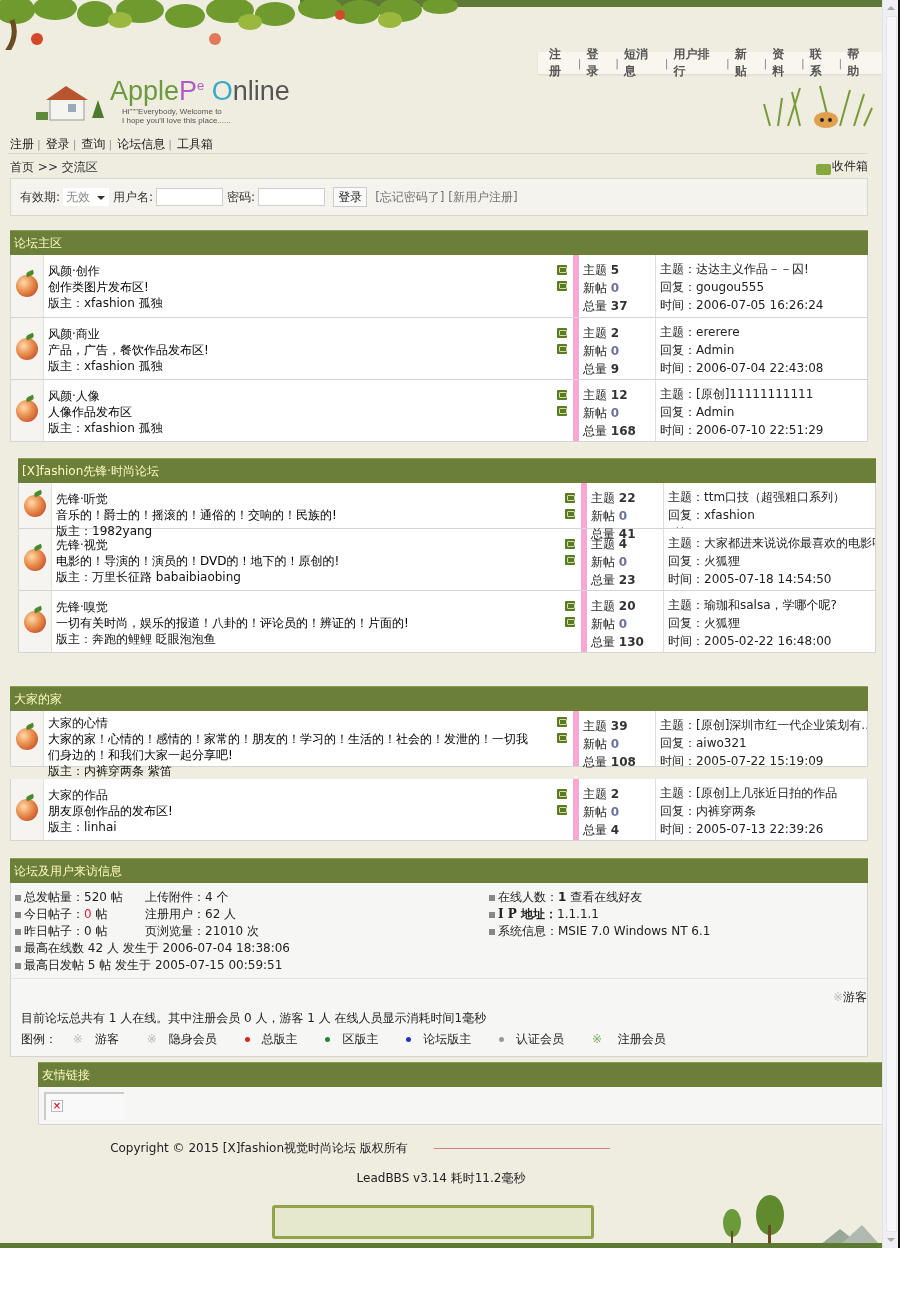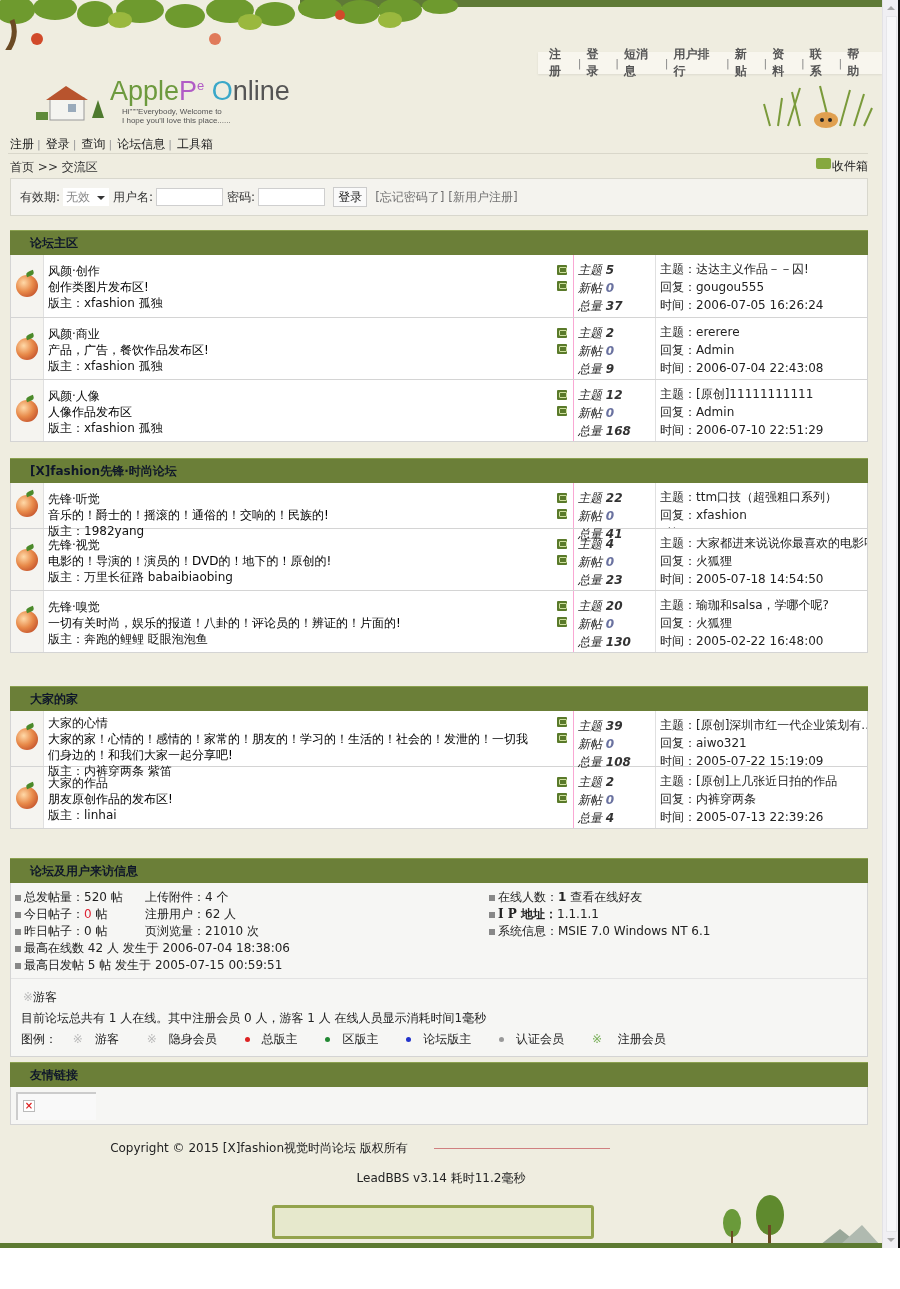--- a/index.html
+++ b/index.html
@@ -28,46 +28,46 @@
   .topnav a { font-size: 12px; font-weight: bold; color: #555; text-decoration: none; padding: 0 5px; }
   .topnav .sep { color: #888; font-size: 11px; }
   .grass { position: absolute; left: 760px; top: 80px; }
 
   
   .menubar { position: absolute; left: 8px; top: 136px; width: 860px; height: 18px; display: flex; align-items: center; font-size: 12px; border-bottom: 1px solid #d9d7ca; }
   .menubar a { color: #222; text-decoration: none; padding: 0 3px 0 2px; }
   .menubar .msep { color: #999; font-size: 11px; margin-right: 3px; }
   .crumb { position: absolute; left: 10px; top: 159px; font-size: 12px; color: #333; }
   .crumb a { color: #333; text-decoration: none; }
-  .inbox { position: absolute; right: 14px; top: 158px; font-size: 12px; color: #222; display: flex; align-items: flex-start; }
+  .inbox { position: absolute; right: 14px; top: 158px; font-size: 12px; color: #222; display: flex; align-items: flex-end; }
   .inbox .ic { width: 15px; height: 11px; background: #86a83e; border-radius: 2px; margin-right: 1px; }
 
   .loginbox { position: absolute; left: 10px; top: 178px; width: 858px; height: 38px; background: #f4f3ee; border: 1px solid #d8d7cd; display: flex; align-items: center; padding-left: 9px; font-size: 12px; }
   .loginbox label { color: #333; margin-right: 3px; }
   .sel { width: 46px; height: 18px; background: #fff; border: 1px solid #fff; color: #888; font-size: 12px; display: flex; align-items: center; padding-left: 2px; margin-right: 4px; position: relative; }
   .sel .tri { position: absolute; right: 3px; top: 7px; border-left: 4px solid transparent; border-right: 4px solid transparent; border-top: 4px solid #333; }
   .inp { width: 67px; height: 18px; background: #fff; border: 1px solid #cfcfcf; margin-right: 4px; }
   .btn { height: 20px; padding: 0 4px; background: #fafafa; border: 1px solid #ccc; font-size: 12px; color: #222; margin: 0 8px 0 4px; display: flex; align-items: center; }
   .links a { color: #737373; text-decoration: none; }
 
   
   .section { position: absolute; left: 10px; width: 858px; }
-  .sec-head { height: 25px; background: #6b7f38; color: #0f172a; font-weight: bold; font-size: 12px; display: flex; align-items: center; padding-left: 20px; border-top: 1px solid #8aa04f; }
+  .sec-head { height: 25px; background: #6b7f38; color: #fef9c3; font-weight: normal; font-size: 12px; display: flex; align-items: center; padding-left: 4px; border-top: 1px solid #8aa04f; }
   .forum-row { display: flex; background: #fff; border: 1px solid #d4d4d4; border-top: none; }
   .c-icon { width: 33px; background: #f5f4f0; border-right: 1px solid #e0e0e0; display: flex; align-items: center; justify-content: center; }
   .apple { width: 22px; height: 22px; border-radius: 50%; background: radial-gradient(circle at 35% 35%, #ffd9a8 0%, #e88a4a 45%, #b2361c 100%); position: relative; }
   .apple::after { content: ""; position: absolute; left: 10px; top: -4px; width: 8px; height: 5px; background: #4b8a2a; border-radius: 60% 0; transform: rotate(-20deg); }
   .c-main { flex: 1; padding: 8px 4px 0 4px; position: relative; font-size: 12px; line-height: 16px; color: #111; }
   .c-main .fname { color: #111; }
   .c-main .desc { color: #000000; padding-right: 30px; }
   .c-main .mod { color: #111; }
   .c-icons { position: absolute; right: 6px; top: 10px; display: flex; flex-direction: column; gap: 6px; }
   .rss { width: 10px; height: 10px; background: #5a7a2a; border-radius: 1px; position: relative; }
   .rss::after { content: ""; position: absolute; left: 2px; top: 2px; width: 6px; height: 4px; border: 1px solid #cfe0a0; border-radius: 1px; }
-  .c-stats { width: 82px; border-left: 1px solid #f9a8d4; padding: 6px 0 0 4px; font-size: 12px; line-height: 18px; font-style: italic; }
+  .c-stats { width: 82px; border-left: 6px solid #f9a8d4; padding: 6px 0 0 4px; font-size: 12px; line-height: 18px; }
   .c-stats b { color: #333; }
   .c-stats .new { color: #6a72a0; font-weight: bold; }
   .c-last { width: 212px; border-left: 1px solid #e0e0e0; padding: 5px 0 0 4px; font-size: 12px; line-height: 18px; color: #222; white-space: nowrap; overflow: hidden; }
 
   .info-body { background: #f6f6f4; border: 1px solid #d4d4d4; border-top: none; }
   .info-top { display: flex; padding: 6px 0 4px 4px; border-bottom: 1px solid #e3e3e3; font-size: 12px; line-height: 17px; }
   .info-left { width: 474px; }
   .info-right { flex: 1; }
   .sq { display: inline-block; width: 6px; height: 6px; background: #888; margin-right: 3px; vertical-align: middle; }
   .pair { display: flex; }
@@ -278,21 +278,21 @@
         <div><span>总量</span> <b>168</b></div>
       </div>
       <div class="c-last">
         <div>主题：[原创]11111111111</div>
         <div>回复：Admin</div>
         <div>时间：2006-07-10 22:51:29</div>
       </div>
     </div>
   </div>
 
-  <div class="section" style="top:458px;">
+  <div class="section" style="top:458px;margin-left:8px;">
     <div class="sec-head">[X]fashion先锋·时尚论坛</div>
     <div class="forum-row" style="height:46px;">
       <div class="c-icon">
           <div class="apple"></div>
         </div>
       <div class="c-main">
         <div class="fname">先锋·听觉</div>
         <div class="desc">音乐的！爵士的！摇滚的！通俗的！交响的！民族的!</div>
         <div class="mod">版主：1982yang</div>
         <div class="c-icons">
@@ -380,21 +380,21 @@
         <div><span>主题</span> <b>39</b></div>
         <div><span>新帖</span> <span class="new">0</span></div>
         <div><span>总量</span> <b>108</b></div>
       </div>
       <div class="c-last">
         <div>主题：[原创]深圳市红一代企业策划有...</div>
         <div>回复：aiwo321</div>
         <div>时间：2005-07-22 15:19:09</div>
       </div>
     </div>
-    <div class="forum-row" style="height:62px;">
+    <div class="forum-row" style="height:62px;margin-top:12px;">
       <div class="c-icon">
           <div class="apple"></div>
         </div>
       <div class="c-main">
         <div class="fname">大家的作品</div>
         <div class="desc">朋友原创作品的发布区!</div>
         <div class="mod">版主：linhai</div>
         <div class="c-icons">
             <span class="rss"></span>
             <span class="rss"></span>
@@ -433,37 +433,37 @@
           <div><span class="sq"></span><span>最高在线数 42 人 发生于 2006-07-04 18:38:06</span></div>
           <div><span class="sq"></span><span>最高日发帖 5 帖 发生于 2005-07-15 00:59:51</span></div>
         </div>
         <div class="info-right">
           <div><span class="sq"></span><span>在线人数：</span><b>1</b> <a>查看在线好友</a></div>
           <div><span class="sq"></span><b style="font-family:'DejaVu Serif',serif">I P 地址：</b><span>1.1.1.1</span></div>
           <div><span class="sq"></span><span>系统信息：</span><span>MSIE 7.0 Windows NT 6.1</span></div>
         </div>
       </div>
       <div class="info-bottom">
-        <div style="padding-left:2px;"><span class="gray-ast">※</span><span>游客</span></div>
+        <div style="padding-left:2px;text-align:right;"><span class="gray-ast">※</span><span>游客</span></div>
         <div>目前论坛总共有 1 人在线。其中注册会员 0 人，游客 1 人 在线人员显示消耗时间1毫秒</div>
         <div class="legend">
           <span>图例：</span>
           <span><span class="gray-ast">※</span><span>游客</span></span>
           <span><span class="gray-ast">※</span><span>隐身会员</span></span>
           <span><span class="dot" style="background:#dd2222"></span><span>总版主</span></span>
           <span><span class="dot" style="background:#228833"></span><span>区版主</span></span>
           <span><span class="dot" style="background:#2233cc"></span><span>论坛版主</span></span>
           <span><span class="dot" style="background:#999999"></span><span>认证会员</span></span>
           <span><span class="green-ast">※</span> <span>注册会员</span></span>
         </div>
       </div>
     </div>
   </div>
 
-  <div class="section" style="top:1062px;">
+  <div class="section" style="top:1062px;margin-left:28px;">
     <div class="sec-head">友情链接</div>
     <div class="links-body">
       <div class="broken">
         <div class="x">×</div>
       </div>
     </div>
   </div>
 
   <div class="copyright">
     <span>Copyright © 2015 [X]fashion视觉时尚论坛 版权所有</span><span class="line"></span>

